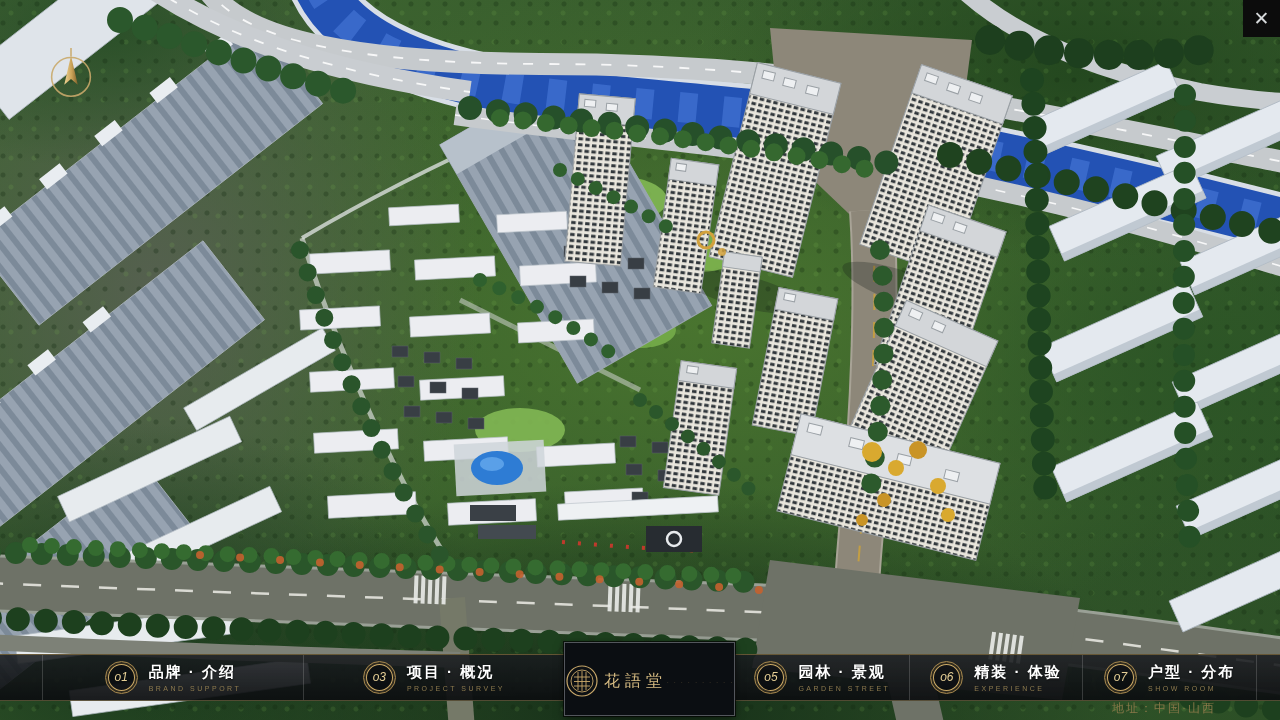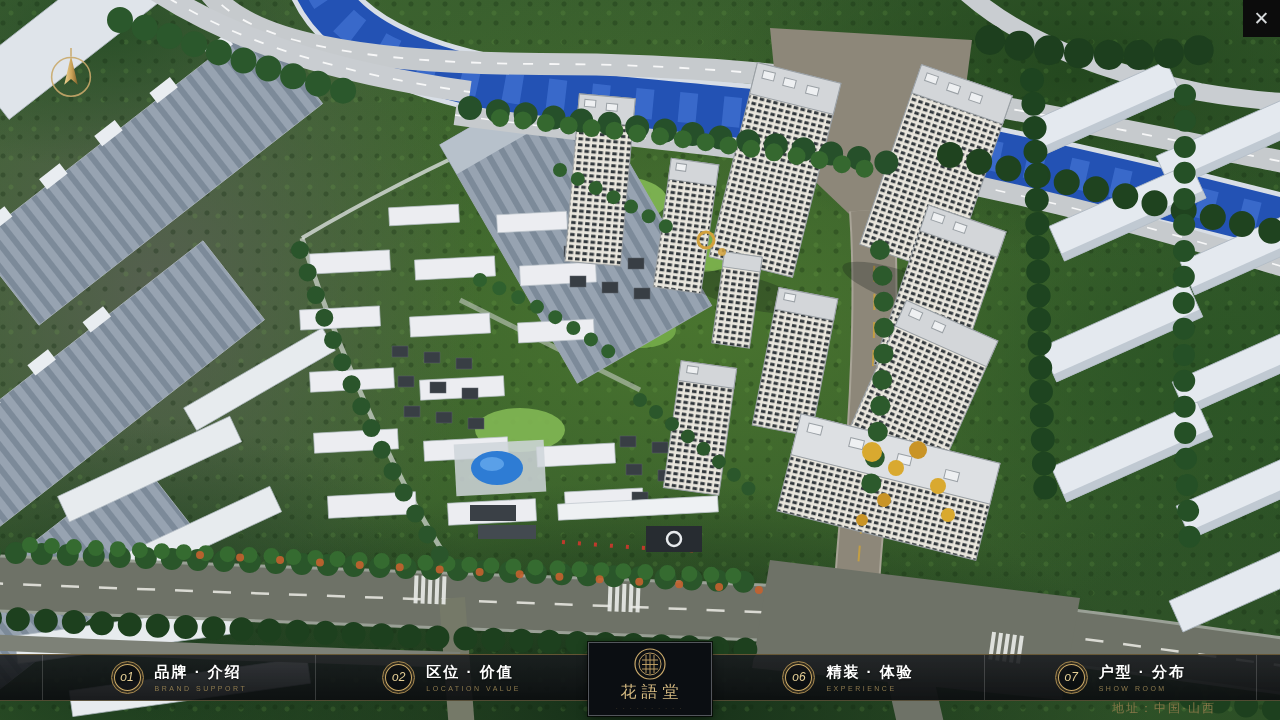--- a/index.html
+++ b/index.html
@@ -44,21 +44,21 @@
     display:flex;align-items:center;justify-content:center;}
   .badge span{font-family:Liberation Sans, sans-serif;font-style:italic;
     font-size:12px;color:#e6cf96;transform:translateY(-1px);}
   .labels{display:flex;flex-direction:column;align-items:flex-start;}
   .zh{color:#fff;font-weight:bold;font-size:15px;letter-spacing:2px;white-space:nowrap;
     text-shadow:0 1px 2px rgba(0,0,0,.7);}
   .en{margin-top:3px;font-size:7px;letter-spacing:2.5px;color:#8d7a4e;white-space:nowrap;}
   
   .logo-panel{flex:0 0 124px;margin:-13px 0 0 0;height:74px;background:#0b0e12;
     border:1px solid #53565c;box-shadow:0 0 0 1px rgba(0,0,0,.65),0 2px 8px rgba(0,0,0,.55);
-    display:flex;flex-direction:column;align-items:center;justify-content:flex-start;
+    display:flex;flex-direction:row;align-items:center;justify-content:flex-start;
     padding-top:4px;box-sizing:border-box;cursor:pointer;z-index:2;}
   .logo-title{font-family:"DejaVu Serif","Liberation Serif",serif;font-size:16px;
     color:#d9bd83;letter-spacing:5px;text-indent:5px;margin-top:1px;white-space:nowrap;}
   .logo-tagline{font-size:5px;color:#8e7a4c;letter-spacing:2px;margin-top:2px;white-space:nowrap;}
   
   .address{position:absolute;top:700px;right:64px;font-size:12px;color:#877748;
     letter-spacing:2px;white-space:nowrap;}
 </style>
 </head>
 <body>
@@ -419,42 +419,51 @@
         <span class="badge">
             <span>o1</span>
           </span>
         <span class="labels">
             <span class="zh">品牌 · 介绍</span>
         <span class="en">BRAND SUPPORT</span>
           </span>
       </div>
       <div class="menu-item">
         <span class="badge">
-            <span>o2</span>
+            <span>o3</span>
           </span>
         <span class="labels">
-            <span class="zh">区位 · 价值</span>
-        <span class="en">LOCATION VALUE</span>
+            <span class="zh">项目 · 概况</span>
+        <span class="en">PROJECT SURVEY</span>
           </span>
       </div>
     </div>
 
     <div class="logo-panel">
       <svg width="34" height="34" viewBox="0 0 34 34" aria-hidden="true">
         <circle cx="17" cy="17" r="15" fill="#0d1014" stroke="#c9a86a" stroke-width="1.2"></circle>
         <circle cx="17" cy="17" r="11" fill="none" stroke="#c9a86a" stroke-width=".9"></circle>
         <path d="M9,13 h16 M9,17.5 h16 M9,22 h16 M13,8 v18 M17,7 v20 M21,8 v18" stroke="#c9a86a" stroke-width=".9" fill="none"></path>
       </svg>
       <span class="logo-title">花語堂</span>
       <span class="logo-tagline">· · · · · · · · · ·</span>
     </div>
 
     <div class="menu-group right">
       <div class="menu-item">
         <span class="badge">
+            <span>o5</span>
+          </span>
+        <span class="labels">
+            <span class="zh">园林 · 景观</span>
+        <span class="en">GARDEN STREET</span>
+          </span>
+      </div>
+      <div class="menu-item">
+        <span class="badge">
             <span>o6</span>
           </span>
         <span class="labels">
             <span class="zh">精装 · 体验</span>
         <span class="en">EXPERIENCE</span>
           </span>
       </div>
       <div class="menu-item">
         <span class="badge">
             <span>o7</span>

